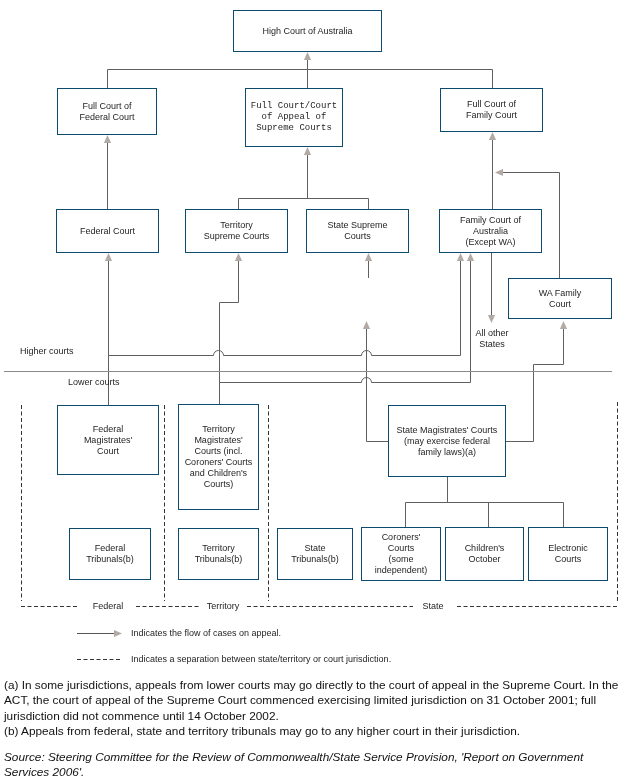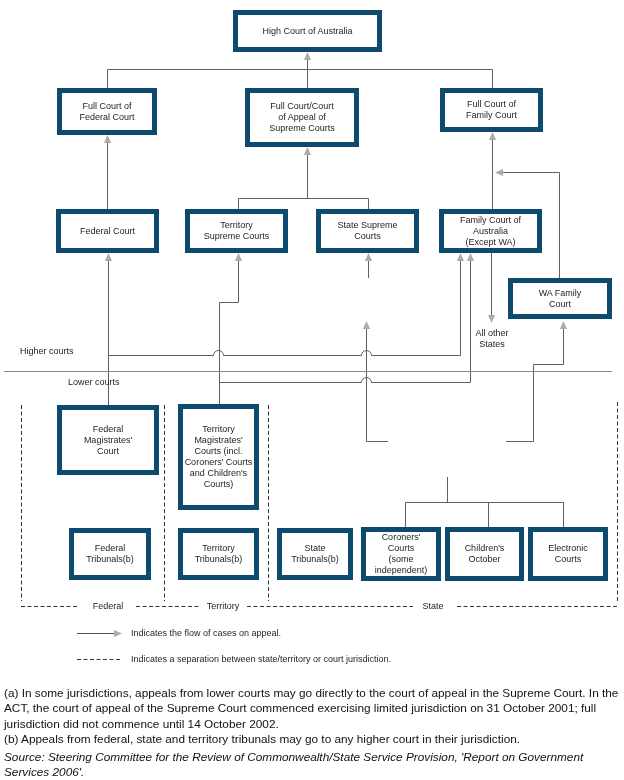--- a/index.html
+++ b/index.html
@@ -1,19 +1,19 @@
 <!DOCTYPE html>
 <html><head>
 <meta charset="utf-8">
 <style>
   html,body{margin:0;padding:0;background:#fff;}
   #page{position:relative;width:624px;height:780px;background:#ffffff;
         font-family:"Liberation Sans","DejaVu Sans",sans-serif;color:#1e1e1e;overflow:hidden;}
   svg.lines{position:absolute;left:0;top:0;z-index:1;}
-  .box{position:absolute;z-index:2;background:#fff;border:5px solid #0c4a6e;
+  .box{position:absolute;z-index:2;background:#fff;border:1px solid #0c4a6e;
        display:flex;align-items:center;justify-content:center;text-align:center;
        font-size:9px;line-height:11px;box-sizing:border-box;}
   .pre{white-space:pre-line;}
   .lbl{position:absolute;z-index:2;font-size:9px;line-height:11px;}
   .lbl.c{text-align:center;}
   .legend-text{position:absolute;z-index:2;font-size:9px;line-height:11px;}
   .fnote{position:absolute;z-index:2;left:4px;width:618px;font-size:11.8px;line-height:15.4px;color:#111;}
   .fnote p{margin:0;}
   .src{position:absolute;z-index:2;left:4px;width:618px;font-size:11.8px;line-height:15.4px;font-style:italic;color:#111;}
 </style>
@@ -86,44 +86,47 @@
     <g>
       <path d="M77 633.5 H115" stroke="#555" stroke-width="1" fill="none"></path>
       <polygon points="122,633.5 114,629.9 114,637.1" fill="#b3aaa6"></polygon>
       <path d="M77 659.5 H122" stroke="#333" stroke-width="1" fill="none" stroke-dasharray="4 2.5"></path>
     </g>
   </svg>
 
   <div class="box pre" style="left:233px;top:10px;width:149px;height:42px;"><span>High Court of Australia</span></div>
   <div class="box pre" style="left:57px;top:88px;width:100px;height:47px;"><span>Full Court of
 Federal Court</span></div>
-  <div class="box pre" style="left:245px;top:88px;width:114px;height:59px;"><span>Full Court/Court
+  <div class="box pre" style="left:245px;top:88px;width:98px;height:59px;font-family:Liberation Mono, monospace;"><span>Full Court/Court
 of Appeal of
 Supreme Courts</span></div>
   <div class="box pre" style="left:440px;top:88px;width:103px;height:44px;"><span>Full Court of
 Family Court</span></div>
   <div class="box pre" style="left:56px;top:209px;width:103px;height:44px;"><span>Federal Court</span></div>
   <div class="box pre" style="left:185px;top:209px;width:103px;height:44px;"><span>Territory
 Supreme Courts</span></div>
-  <div class="box pre" style="left:316px;top:209px;width:103px;height:44px;"><span>State Supreme
+  <div class="box pre" style="left:306px;top:209px;width:103px;height:44px;"><span>State Supreme
 Courts</span></div>
   <div class="box pre" style="left:439px;top:209px;width:103px;height:44px;"><span>Family Court of
 Australia
 (Except WA)</span></div>
   <div class="box pre" style="left:508px;top:278px;width:104px;height:41px;"><span>WA Family
 Court</span></div>
   <div class="box pre" style="left:57px;top:405px;width:102px;height:70px;"><span>Federal
 Magistrates'
 Court</span></div>
   <div class="box pre" style="left:178px;top:404px;width:81px;height:106px;"><span>Territory
 Magistrates'
 Courts (incl.
 Coroners' Courts
 and Children's
 Courts)</span></div>
+  <div class="box pre" style="left:388px;top:405px;width:118px;height:72px;"><span>State Magistrates' Courts
+(may exercise federal
+family laws)(a)</span></div>
   <div class="box pre" style="left:69px;top:528px;width:82px;height:52px;"><span>Federal
 Tribunals(b)</span></div>
   <div class="box pre" style="left:178px;top:528px;width:81px;height:52px;"><span>Territory
 Tribunals(b)</span></div>
   <div class="box pre" style="left:277px;top:528px;width:76px;height:52px;"><span>State
 Tribunals(b)</span></div>
   <div class="box pre" style="left:361px;top:527px;width:80px;height:54px;"><span>Coroners'
 Courts
 (some
 independent)</span></div>
@@ -136,20 +139,20 @@
   <div class="lbl" style="left:20px;top:377px;padding-left:48px;">Lower courts</div>
   <div class="lbl c pre" style="left:466px;top:328px;width:52px;">All other
 States</div>
   <div class="lbl c" style="left:85px;top:601px;width:46px;">Federal</div>
   <div class="lbl c" style="left:198px;top:601px;width:50px;">Territory</div>
   <div class="lbl c" style="left:415px;top:601px;width:36px;">State</div>
 
   <div class="legend-text" style="left:131px;top:628px;">Indicates the flow of cases on appeal.</div>
   <div class="legend-text" style="left:131px;top:654px;text-align:right;">Indicates a separation between state/territory or court jurisdiction.</div>
 
-  <div class="fnote" style="top:678px;margin-top:8px;">
+  <div class="fnote" style="top:678px;">
     <p>(a) In some jurisdictions, appeals from lower courts may go directly to the court of appeal in the Supreme Court. In the ACT, the court of appeal of the Supreme Court commenced exercising limited jurisdiction on 31 October 2001; full jurisdiction did not commence until 14 October 2002.</p>
     <p>(b) Appeals from federal, state and territory tribunals may go to any higher court in their jurisdiction.</p>
   </div>
 
   <div class="src" style="top:750px;">Source: Steering Committee for the Review of Commonwealth/State Service Provision, 'Report on Government Services 2006'.</div>
 
 </div>
 
 </body></html>

